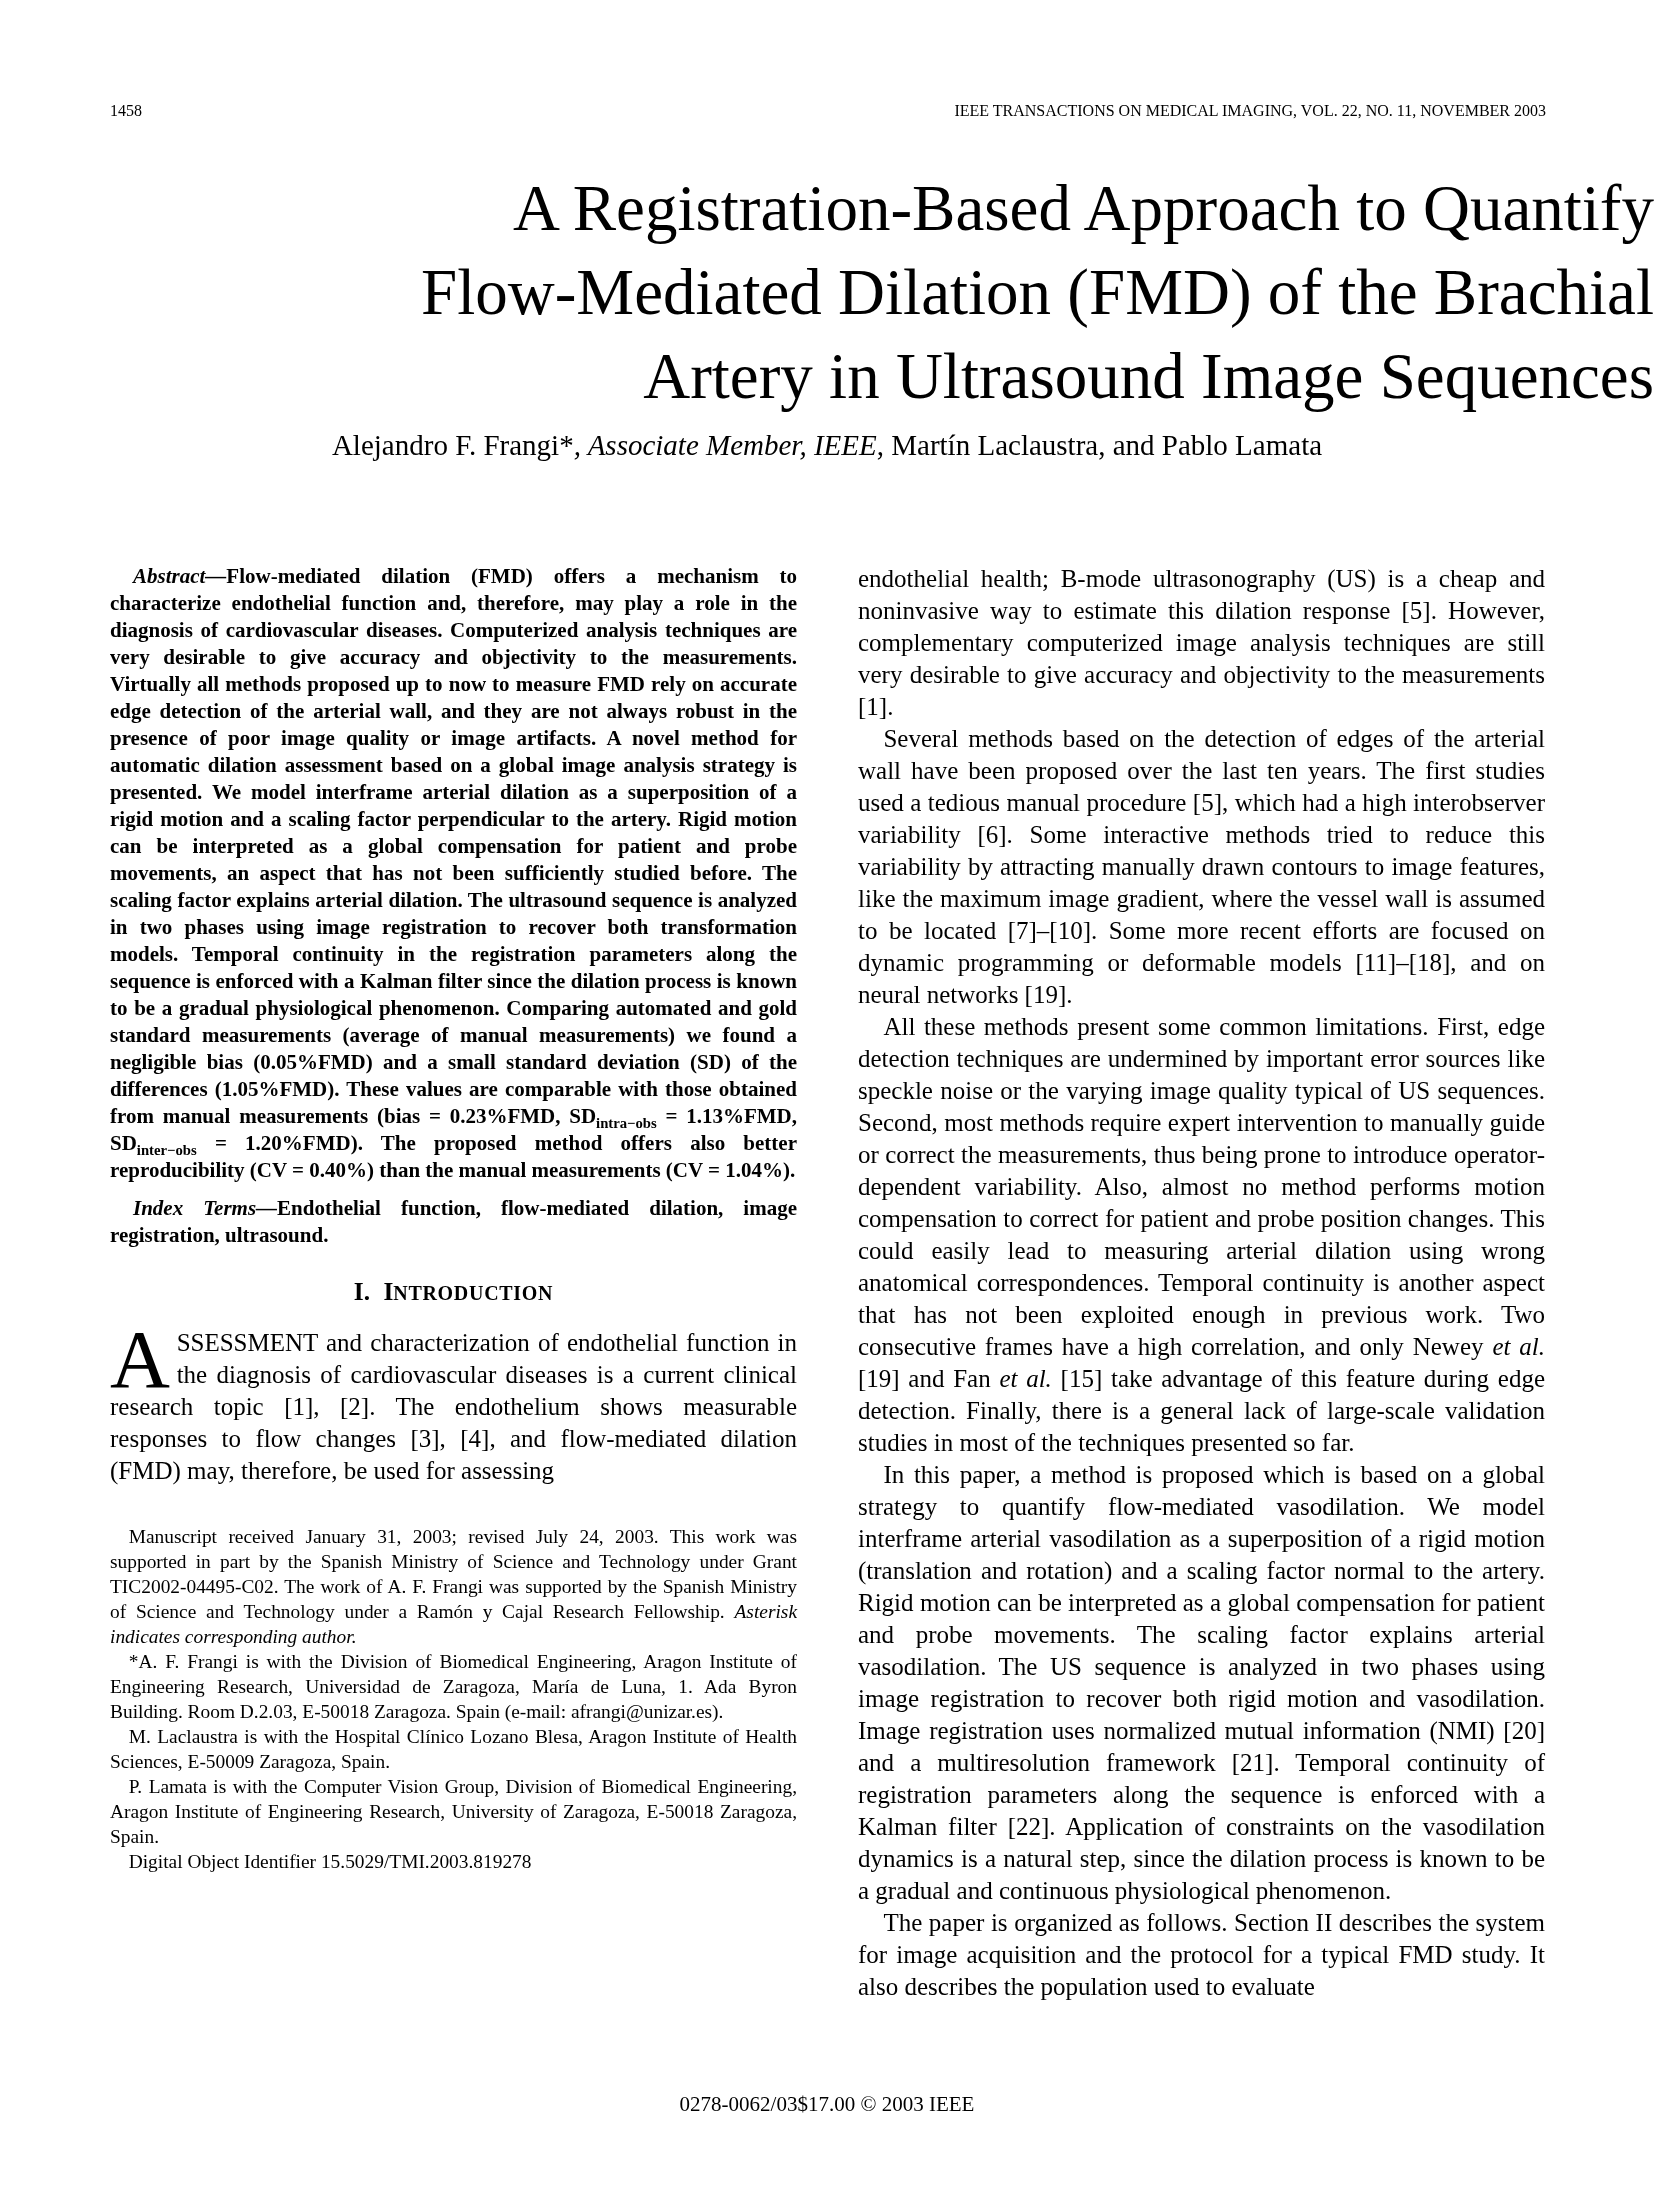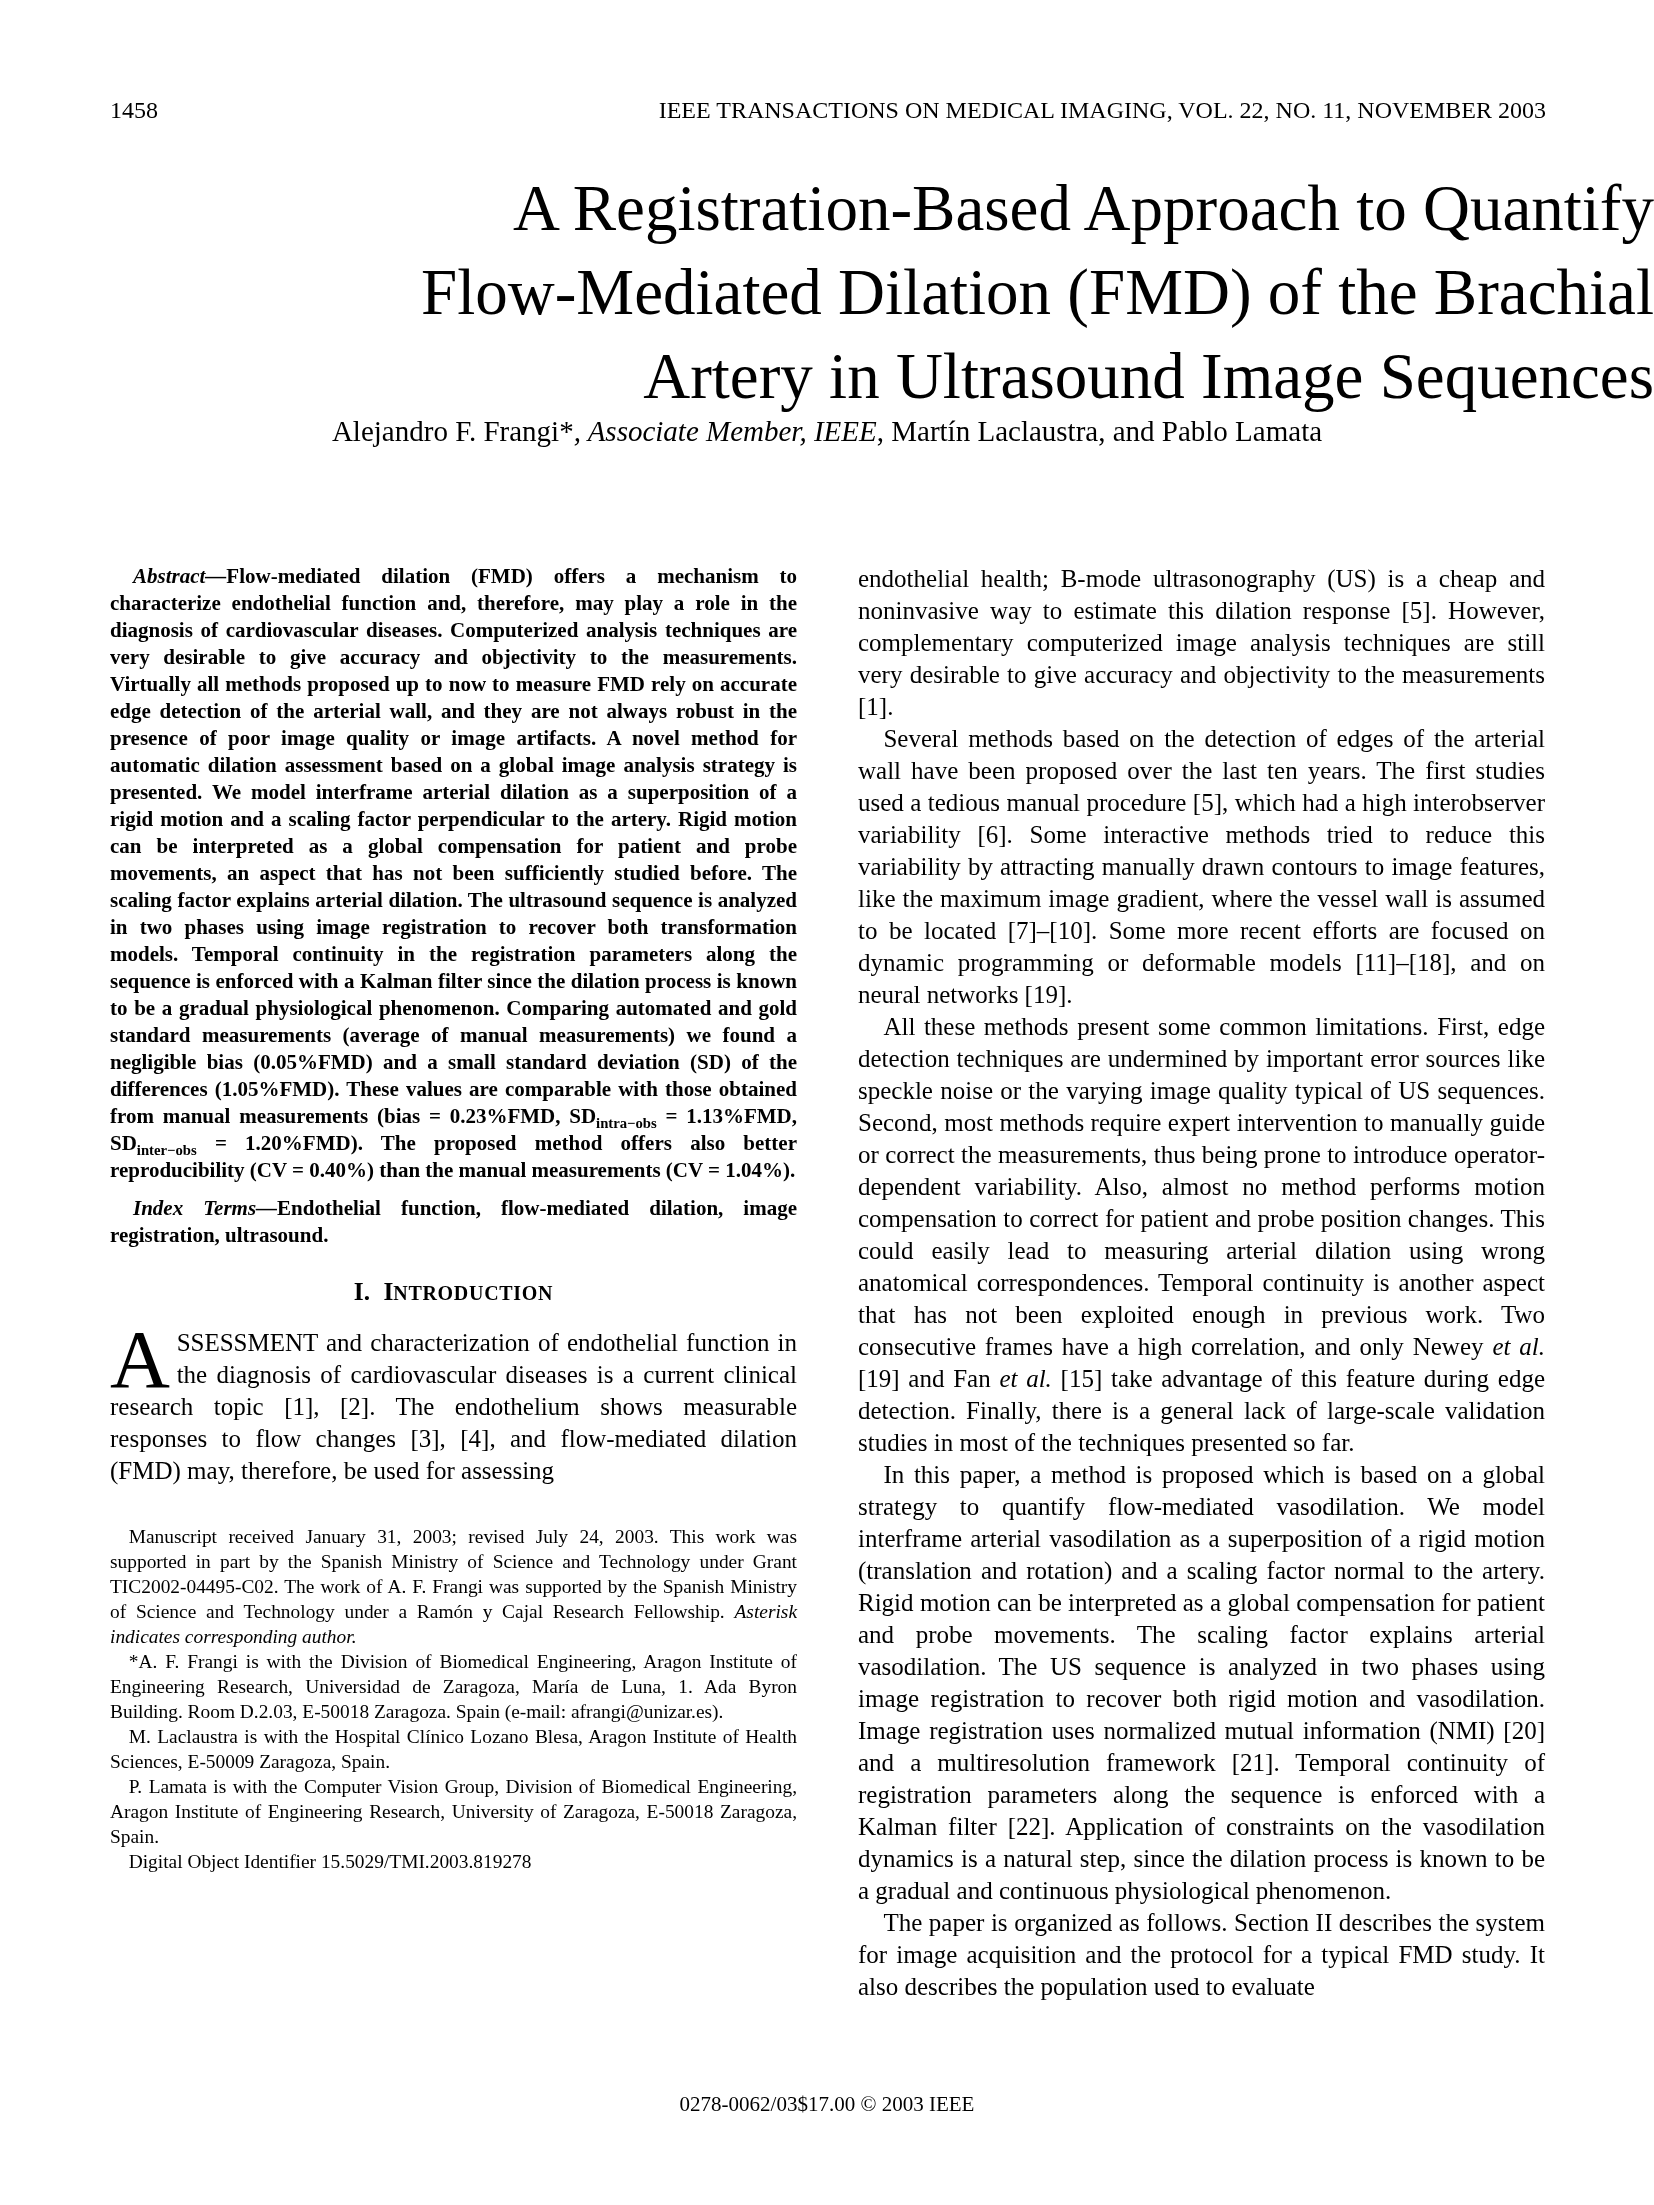--- a/index.html
+++ b/index.html
@@ -12,37 +12,37 @@
     font-family: "Liberation Serif", serif;
     overflow: hidden;
   }
   .running-header {
     position: absolute;
     top: 99px;
     left: 110px;
     width: 1436px;
     display: flex;
     justify-content: space-between;
-    font-size: 24px;
+    font-size: 16px;
     line-height: 23px;
   }
   .paper-title {
     position: absolute;
     top: 166px;
     left: 0;
     width: 100%;
     margin: 0;
     text-align: right;
     font-size: 65px;
     line-height: 84px;
     font-weight: normal;
   }
   .authors-line {
     position: absolute;
-    top: 415px;
+    top: 429px;
     left: 0;
     width: 100%;
     text-align: center;
     font-size: 29px;
     line-height: 33px;
   }
   .it { font-style: italic; }
   .col {
     position: absolute;
     top: 563px;

